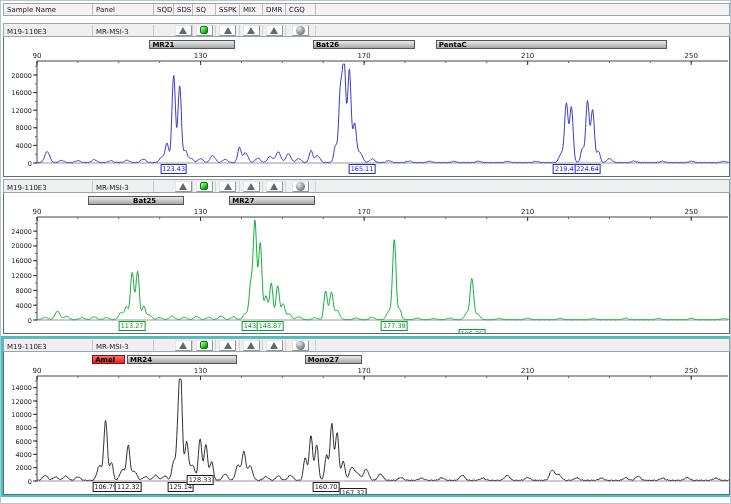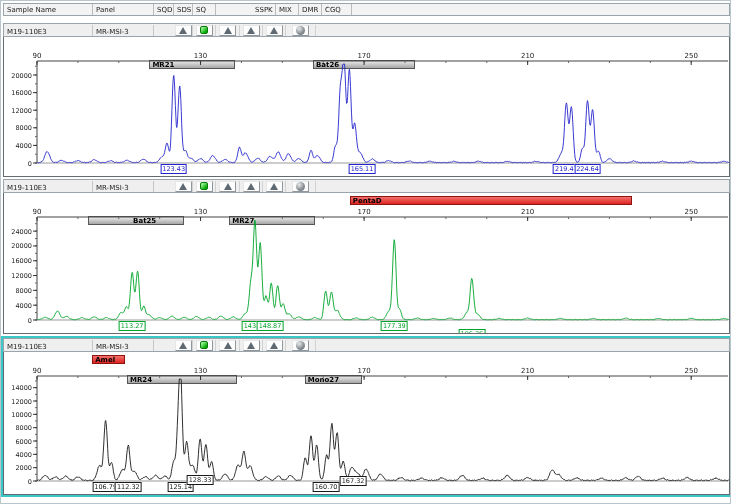--- a/index.html
+++ b/index.html
@@ -38,40 +38,40 @@
   .icon-green-square { width:8px; height:8px; border-radius:2px; border:1px solid #0a7a0a; background:linear-gradient(135deg,#93f093 20%,#00a800 80%); }
   .icon-circle { width:9px; height:9px; border-radius:50%; background:radial-gradient(circle at 35% 30%, #e9e9e9, #8b9298 55%, #575f66); }
   
   .chart { position:relative; background:#fff; border:1px solid #636a70; border-top:none; overflow:hidden; }
   .chart svg { position:absolute; top:0; left:0; }
   .marker {
     position:absolute; top:3px; height:9px; line-height:8px;
     font-size:7px; font-weight:bold; color:#000; padding-left:2px;
     white-space:nowrap; overflow:hidden;
   }
-  .marker.gray { background:linear-gradient(#ebebeb,#a6a6a6); border:1px solid #565656;margin-top:20px; }
+  .marker.gray { background:linear-gradient(#ebebeb,#a6a6a6); border:1px solid #565656; }
   .marker.red  { background:linear-gradient(#f4716d,#dd2420); border:1px solid #8c1310; }
   .allele {
     position:absolute; transform:translateX(-50%);
     font-size:6.5px; line-height:8px; padding:0 1px;
     background:#fff; border:1px solid #333; white-space:nowrap;
   }
 </style>
 </head>
 <body>
 
 <div id="screen">
 
   <div id="header-row">
       <div class="hcell" style="width: 89px;">Sample Name</div>
       <div class="hcell" style="width: 61px;">Panel</div>
       <div class="hcell" style="width: 20px;">SQD</div>
       <div class="hcell" style="width: 19px;">SDS</div>
       <div class="hcell" style="width: 23px;">SQ</div>
-      <div class="hcell" style="width: 24px; margin-left: 36px;">SSPK</div>
+      <div class="hcell" style="width: 24px;">SSPK</div>
       <div class="hcell" style="width: 23px;">MIX</div>
       <div class="hcell" style="width: 23px;">DMR</div>
       <div class="hcell" style="width: 30px;">CGQ</div>
       <div class="hcell" style="flex: 1 1 0%; border-right: none;"></div>
     </div>
 
   <div class="block" id="block-0" style="top:22px;height:154px;">
     <div class="sample-row">
       <div class="rcell" style="width:89px">M19-110E3</div>
       <div class="rcell" style="width:61px">MR-MSI-3</div>
@@ -104,20 +104,21 @@
         <div class="flagcell" style="width: 30px;">
           <div class="iconbox">
             <span class="icon-circle"></span>
           </div>
         </div>
         <div style="flex: 1 1 0%;"></div>
       </div>
     <div class="chart" style="height:140px">
         <div class="marker gray" style="left: 145.4px; width: 85.9px;">MR21</div>
         <div class="marker gray" style="left: 309px; width: 102.2px;">Bat26</div>
+        <div class="marker gray" style="left: 431.7px; width: 231px;">PentaC</div>
         <svg width="725" height="139">
           <line x1="33" y1="24" x2="724" y2="24" stroke="#444" stroke-width="1"></line>
           <line x1="33" y1="24" x2="33" y2="26" stroke="#666" stroke-width="1"></line>
           <line x1="73.88757396449705" y1="24" x2="73.88757396449705" y2="26" stroke="#666" stroke-width="1"></line>
           <line x1="114.77514792899409" y1="24" x2="114.77514792899409" y2="26" stroke="#666" stroke-width="1"></line>
           <line x1="155.66272189349112" y1="24" x2="155.66272189349112" y2="26" stroke="#666" stroke-width="1"></line>
           <line x1="196.55029585798817" y1="24" x2="196.55029585798817" y2="26" stroke="#666" stroke-width="1"></line>
           <line x1="237.43786982248523" y1="24" x2="237.43786982248523" y2="26" stroke="#666" stroke-width="1"></line>
           <line x1="278.32544378698225" y1="24" x2="278.32544378698225" y2="26" stroke="#666" stroke-width="1"></line>
           <line x1="319.2130177514793" y1="24" x2="319.2130177514793" y2="26" stroke="#666" stroke-width="1"></line>
@@ -208,21 +209,20 @@
         <div class="flagcell" style="width: 30px;">
           <div class="iconbox">
             <span class="icon-circle"></span>
           </div>
         </div>
         <div style="flex: 1 1 0%;"></div>
       </div>
     <div class="chart" style="height:141px">
         <div class="marker gray" style="left: 84.1px; width: 96.1px; padding-left: 44px;">Bat25</div>
         <div class="marker gray" style="left: 225.2px; width: 85.9px;">MR27</div>
-        <div class="marker red" style="left: 345.8px; width: 282.1px;">PentaD</div>
         <svg width="725" height="140">
           <line x1="33" y1="24" x2="724" y2="24" stroke="#444" stroke-width="1"></line>
           <line x1="33" y1="24" x2="33" y2="26" stroke="#666" stroke-width="1"></line>
           <line x1="73.88757396449705" y1="24" x2="73.88757396449705" y2="26" stroke="#666" stroke-width="1"></line>
           <line x1="114.77514792899409" y1="24" x2="114.77514792899409" y2="26" stroke="#666" stroke-width="1"></line>
           <line x1="155.66272189349112" y1="24" x2="155.66272189349112" y2="26" stroke="#666" stroke-width="1"></line>
           <line x1="196.55029585798817" y1="24" x2="196.55029585798817" y2="26" stroke="#666" stroke-width="1"></line>
           <line x1="237.43786982248523" y1="24" x2="237.43786982248523" y2="26" stroke="#666" stroke-width="1"></line>
           <line x1="278.32544378698225" y1="24" x2="278.32544378698225" y2="26" stroke="#666" stroke-width="1"></line>
           <line x1="319.2130177514793" y1="24" x2="319.2130177514793" y2="26" stroke="#666" stroke-width="1"></line>
@@ -389,17 +389,17 @@
           <line x1="29" y1="35.66666666666667" x2="33" y2="35.66666666666667" stroke="#333" stroke-width="1"></line>
           <text x="28" y="38.16666666666667" text-anchor="end" font-size="6.5" fill="#222">14000</text>
           <line x1="33" y1="129" x2="724" y2="129" stroke="#999" stroke-width="1"></line>
           <path d="M33.0 128.0L33.5 128.3L34.0 128.3L34.5 127.7L35.0 128.2L35.5 128.3L35.9 128.4L36.4 127.6L36.9 127.6L37.4 126.9L37.9 126.1L38.4 125.1L38.9 125.3L39.4 124.5L39.9 123.9L40.4 123.7L40.9 123.8L41.3 123.5L41.8 123.3L42.3 123.8L42.8 124.5L43.3 124.5L43.8 124.9L44.3 126.3L44.8 126.6L45.3 127.3L45.8 127.4L46.2 127.9L46.7 127.2L47.2 127.0L47.7 126.7L48.2 127.2L48.7 126.0L49.2 125.9L49.7 125.8L50.2 125.7L50.7 125.1L51.2 124.9L51.6 125.2L52.1 124.8L52.6 124.7L53.1 125.4L53.6 126.3L54.1 126.2L54.6 127.0L55.1 127.4L55.6 127.7L56.1 127.1L56.6 127.4L57.0 127.5L57.5 127.1L58.0 126.2L58.5 126.5L59.0 126.1L59.5 125.8L60.0 125.1L60.5 124.8L61.0 124.3L61.5 123.7L61.9 123.6L62.4 124.6L62.9 124.5L63.4 124.8L63.9 125.8L64.4 126.4L64.9 126.9L65.4 126.8L65.9 127.6L66.4 127.6L66.9 127.5L67.3 127.4L67.8 128.5L68.3 127.9L68.8 128.2L69.3 128.0L69.8 128.0L70.3 126.9L70.8 126.5L71.3 126.3L71.8 126.0L72.3 125.0L72.7 125.0L73.2 125.3L73.7 125.1L74.2 125.2L74.7 125.1L75.2 125.7L75.7 125.3L76.2 125.7L76.7 126.4L77.2 127.2L77.6 126.9L78.1 127.9L78.6 128.1L79.1 128.5L79.6 127.9L80.1 128.2L80.6 128.5L81.1 128.0L81.6 127.7L82.1 128.4L82.6 128.5L83.0 128.5L83.5 128.7L84.0 128.7L84.5 128.4L85.0 127.9L85.5 128.1L86.0 128.6L86.5 128.1L87.0 127.9L87.5 128.6L88.0 128.5L88.4 128.6L88.9 127.9L89.4 128.2L89.9 127.1L90.4 126.3L90.9 125.5L91.4 125.4L91.9 123.4L92.4 122.2L92.9 120.6L93.4 118.9L93.8 116.7L94.3 115.1L94.8 114.5L95.3 113.5L95.8 113.1L96.3 113.6L96.8 114.8L97.3 114.6L97.8 114.5L98.3 112.0L98.7 108.2L99.2 101.0L99.7 93.0L100.2 84.1L100.7 75.7L101.2 69.5L101.7 68.5L102.2 71.5L102.7 78.4L103.2 87.0L103.7 96.7L104.1 104.8L104.6 109.9L105.1 112.8L105.6 114.0L106.1 112.9L106.6 111.3L107.1 110.7L107.6 110.6L108.1 111.7L108.6 113.4L109.1 117.0L109.5 119.9L110.0 122.4L110.5 124.4L111.0 126.7L111.5 127.2L112.0 128.0L112.5 127.6L113.0 127.9L113.5 126.6L114.0 125.8L114.4 125.4L114.9 124.7L115.4 123.1L115.9 122.0L116.4 121.2L116.9 119.9L117.4 118.6L117.9 117.7L118.4 118.1L118.9 117.1L119.4 117.4L119.8 117.8L120.3 118.3L120.8 117.0L121.3 115.7L121.8 112.1L122.3 107.8L122.8 102.0L123.3 97.6L123.8 94.7L124.3 93.0L124.8 94.2L125.2 98.2L125.7 103.3L126.2 108.6L126.7 113.0L127.2 116.5L127.7 118.5L128.2 118.8L128.7 119.4L129.2 119.7L129.7 119.1L130.1 118.8L130.6 119.6L131.1 119.8L131.6 120.5L132.1 120.8L132.6 122.6L133.1 123.2L133.6 124.1L134.1 125.1L134.6 126.7L135.1 126.8L135.5 127.5L136.0 127.6L136.5 127.7L137.0 127.1L137.5 126.6L138.0 127.0L138.5 126.3L139.0 125.7L139.5 125.5L140.0 125.8L140.5 125.2L140.9 125.0L141.4 124.6L141.9 125.2L142.4 124.4L142.9 125.0L143.4 125.7L143.9 126.3L144.4 126.4L144.9 127.3L145.4 127.5L145.8 127.4L146.3 127.0L146.8 127.1L147.3 127.2L147.8 126.2L148.3 125.9L148.8 125.8L149.3 125.4L149.8 124.8L150.3 124.3L150.8 123.9L151.2 123.4L151.7 122.7L152.2 123.6L152.7 123.9L153.2 124.2L153.7 124.6L154.2 125.9L154.7 126.2L155.2 126.5L155.7 126.5L156.2 127.2L156.6 126.5L157.1 126.1L157.6 126.2L158.1 126.2L158.6 125.6L159.1 125.3L159.6 125.1L160.1 124.4L160.6 123.9L161.1 123.6L161.6 124.6L162.0 124.0L162.5 124.6L163.0 125.2L163.5 126.3L164.0 126.5L164.5 126.9L165.0 126.8L165.5 126.6L166.0 125.2L166.5 124.1L166.9 122.7L167.4 119.7L167.9 116.6L168.4 113.9L168.9 111.5L169.4 109.4L169.9 108.2L170.4 107.8L170.9 107.0L171.4 104.1L171.9 100.2L172.3 93.8L172.8 84.7L173.3 73.5L173.8 61.5L174.3 48.4L174.8 35.8L175.3 27.0L175.8 27.0L176.3 27.0L176.8 27.0L177.3 28.2L177.7 43.4L178.2 60.4L178.7 76.7L179.2 90.0L179.7 99.0L180.2 102.2L180.7 101.4L181.2 98.8L181.7 94.3L182.2 90.7L182.6 89.2L183.1 90.8L183.6 93.7L184.1 98.6L184.6 103.6L185.1 108.8L185.6 111.0L186.1 113.0L186.6 113.8L187.1 114.0L187.6 113.4L188.0 113.2L188.5 113.2L189.0 113.4L189.5 114.0L190.0 115.7L190.5 118.0L191.0 118.8L191.5 120.3L192.0 121.1L192.5 120.9L193.0 118.3L193.4 114.6L193.9 109.2L194.4 102.6L194.9 95.2L195.4 90.3L195.9 87.4L196.4 87.2L196.9 90.1L197.4 95.6L197.9 101.1L198.3 105.7L198.8 108.3L199.3 109.1L199.8 106.2L200.3 101.7L200.8 97.5L201.3 94.1L201.8 92.5L202.3 93.3L202.8 96.9L203.3 101.7L203.7 106.8L204.2 111.1L204.7 115.2L205.2 115.6L205.7 115.1L206.2 113.5L206.7 111.9L207.2 110.0L207.7 109.5L208.2 110.6L208.7 113.0L209.1 115.4L209.6 118.8L210.1 122.3L210.6 124.5L211.1 126.2L211.6 127.4L212.1 128.2L212.6 127.8L213.1 127.9L213.6 128.1L214.1 128.5L214.5 127.6L215.0 128.0L215.5 128.0L216.0 128.1L216.5 127.3L217.0 127.0L217.5 126.4L218.0 125.3L218.5 124.1L219.0 124.0L219.4 123.3L219.9 122.5L220.4 122.3L220.9 122.4L221.4 122.3L221.9 122.1L222.4 122.7L222.9 123.8L223.4 124.0L223.9 124.4L224.4 125.9L224.8 126.5L225.3 127.3L225.8 127.5L226.3 128.1L226.8 127.7L227.3 127.5L227.8 127.2L228.3 127.9L228.8 126.6L229.3 126.0L229.8 125.4L230.2 124.5L230.7 122.8L231.2 120.8L231.7 119.3L232.2 117.1L232.7 115.0L233.2 113.8L233.7 113.8L234.2 112.7L234.7 113.3L235.1 113.9L235.6 114.7L236.1 114.4L236.6 114.4L237.1 113.3L237.6 111.1L238.1 107.2L238.6 104.2L239.1 101.3L239.6 99.4L240.1 99.1L240.5 100.8L241.0 103.9L241.5 107.3L242.0 110.9L242.5 114.4L243.0 116.0L243.5 116.3L244.0 116.5L244.5 115.9L245.0 115.0L245.5 113.7L245.9 113.8L246.4 113.9L246.9 114.4L247.4 115.3L247.9 117.8L248.4 119.1L248.9 121.2L249.4 122.9L249.9 124.5L250.4 125.2L250.8 125.9L251.3 126.8L251.8 127.6L252.3 127.4L252.8 127.7L253.3 128.4L253.8 128.5L254.3 128.6L254.8 128.3L255.3 128.7L255.8 127.9L256.2 127.7L256.7 127.7L257.2 128.2L257.7 127.2L258.2 127.4L258.7 127.1L259.2 126.9L259.7 125.8L260.2 125.5L260.7 125.4L261.2 124.6L261.6 124.1L262.1 124.6L262.6 125.1L263.1 125.2L263.6 125.8L264.1 126.1L264.6 126.4L265.1 126.2L265.6 126.8L266.1 127.7L266.5 127.6L267.0 127.4L267.5 128.3L268.0 128.2L268.5 128.5L269.0 127.7L269.5 128.0L270.0 127.2L270.5 126.6L271.0 126.1L271.5 126.5L271.9 125.4L272.4 125.1L272.9 124.9L273.4 124.6L273.9 124.0L274.4 123.7L274.9 124.3L275.4 124.3L275.9 124.4L276.4 125.0L276.9 126.4L277.3 126.5L277.8 127.5L278.3 127.3L278.8 128.1L279.3 127.3L279.8 127.6L280.3 127.9L280.8 128.0L281.3 127.3L281.8 127.6L282.3 127.5L282.7 127.2L283.2 126.2L283.7 125.7L284.2 125.4L284.7 124.0L285.2 123.5L285.7 123.6L286.2 123.6L286.7 123.3L287.2 124.0L287.6 124.1L288.1 124.6L288.6 124.4L289.1 125.6L289.6 126.2L290.1 126.4L290.6 126.6L291.1 127.8L291.6 127.9L292.1 128.5L292.6 128.2L293.0 128.6L293.5 128.1L294.0 127.7L294.5 128.1L295.0 128.5L295.5 128.1L296.0 128.0L296.5 128.2L297.0 127.6L297.5 126.4L298.0 124.4L298.4 122.7L298.9 118.7L299.4 114.9L299.9 111.1L300.4 108.6L300.9 105.9L301.4 106.0L301.9 106.9L302.4 109.2L302.9 110.9L303.3 112.5L303.8 112.8L304.3 109.8L304.8 104.6L305.3 98.6L305.8 92.3L306.3 86.8L306.8 83.8L307.3 84.2L307.8 88.0L308.3 93.0L308.7 99.7L309.2 105.3L309.7 108.3L310.2 108.1L310.7 106.4L311.2 102.1L311.7 97.6L312.2 93.6L312.7 93.0L313.2 94.3L313.7 97.9L314.1 103.5L314.6 110.3L315.1 115.7L315.6 120.5L316.1 123.8L316.6 126.0L317.1 126.7L317.6 126.8L318.1 127.2L318.6 126.4L319.0 124.8L319.5 122.4L320.0 120.0L320.5 115.8L321.0 111.5L321.5 107.2L322.0 105.0L322.5 102.7L323.0 103.1L323.5 105.0L324.0 106.9L324.4 107.1L324.9 105.8L325.4 101.4L325.9 94.4L326.4 85.9L326.9 78.3L327.4 73.7L327.9 71.3L328.4 73.9L328.9 79.9L329.4 87.3L329.8 93.3L330.3 97.1L330.8 97.2L331.3 94.3L331.8 88.6L332.3 84.2L332.8 81.3L333.3 80.7L333.8 83.8L334.3 90.5L334.8 98.0L335.2 105.2L335.7 111.0L336.2 115.3L336.7 116.4L337.2 115.4L337.7 113.9L338.2 112.1L338.7 109.9L339.2 109.0L339.7 109.9L340.1 111.5L340.6 114.2L341.1 116.9L341.6 120.8L342.1 122.4L342.6 123.9L343.1 124.6L343.6 125.3L344.1 124.3L344.6 123.2L345.1 121.6L345.5 120.3L346.0 118.1L346.5 116.8L347.0 116.3L347.5 115.4L348.0 115.1L348.5 115.5L349.0 116.3L349.5 116.6L350.0 117.3L350.5 118.0L350.9 119.2L351.4 118.8L351.9 119.6L352.4 120.2L352.9 120.8L353.4 120.8L353.9 121.6L354.4 121.9L354.9 122.2L355.4 122.3L355.8 123.5L356.3 124.2L356.8 124.1L357.3 124.4L357.8 124.8L358.3 124.4L358.8 123.3L359.3 122.2L359.8 121.3L360.3 119.5L360.8 117.9L361.2 117.7L361.7 117.2L362.2 117.1L362.7 117.3L363.2 118.7L363.7 119.2L364.2 120.3L364.7 121.3L365.2 123.6L365.7 123.9L366.2 124.9L366.6 126.2L367.1 127.2L367.6 127.6L368.1 128.0L368.6 128.2L369.1 128.1L369.6 127.7L370.1 127.6L370.6 128.4L371.1 127.4L371.5 127.4L372.0 127.2L372.5 127.2L373.0 126.0L373.5 125.4L374.0 124.5L374.5 123.9L375.0 122.4L375.5 122.3L376.0 122.4L376.5 122.1L376.9 122.2L377.4 122.9L377.9 123.3L378.4 123.6L378.9 124.1L379.4 125.3L379.9 125.9L380.4 126.0L380.9 127.0L381.4 127.8L381.9 128.2L382.3 128.1L382.8 128.4L383.3 128.4L383.8 128.1L384.3 127.7L384.8 128.6L385.3 128.2L385.8 128.3L386.3 128.4L386.8 128.8L387.2 128.5L387.7 128.2L388.2 128.2L388.7 128.6L389.2 127.8L389.7 127.8L390.2 128.4L390.7 128.3L391.2 128.4L391.7 128.3L392.2 128.4L392.6 127.6L393.1 127.2L393.6 126.9L394.1 127.3L394.6 126.0L395.1 126.1L395.6 126.0L396.1 126.2L396.6 125.7L397.1 125.7L397.6 125.9L398.0 125.7L398.5 125.5L399.0 126.2L399.5 127.0L400.0 126.9L400.5 127.5L401.0 128.0L401.5 128.2L402.0 127.8L402.5 128.0L403.0 128.4L403.4 128.2L403.9 127.6L404.4 128.4L404.9 128.5L405.4 128.7L405.9 128.6L406.4 128.8L406.9 128.4L407.4 128.0L407.9 127.9L408.3 128.7L408.8 128.1L409.3 128.0L409.8 128.4L410.3 128.7L410.8 128.6L411.3 128.1L411.8 128.3L412.3 128.0L412.8 127.5L413.3 127.3L413.7 128.0L414.2 127.2L414.7 127.3L415.2 127.1L415.7 127.2L416.2 126.2L416.7 126.0L417.2 126.0L417.7 126.3L418.2 125.7L418.7 126.3L419.1 126.9L419.6 127.2L420.1 127.5L420.6 127.6L421.1 128.0L421.6 127.5L422.1 127.5L422.6 128.0L423.1 128.3L423.6 127.9L424.0 128.4L424.5 128.6L425.0 128.8L425.5 128.1L426.0 128.5L426.5 128.5L427.0 128.1L427.5 127.7L428.0 128.5L428.5 128.4L429.0 128.5L429.4 128.6L429.9 128.7L430.4 128.3L430.9 127.9L431.4 128.0L431.9 128.5L432.4 127.8L432.9 127.6L433.4 128.1L433.9 127.9L434.4 127.9L434.8 127.1L435.3 127.3L435.8 126.3L436.3 125.9L436.8 125.6L437.3 126.4L437.8 125.5L438.3 126.0L438.8 126.2L439.3 126.7L439.7 126.4L440.2 126.6L440.7 127.3L441.2 127.2L441.7 127.1L442.2 127.6L442.7 128.4L443.2 128.2L443.7 128.6L444.2 128.4L444.7 128.6L445.1 127.9L445.6 128.1L446.1 128.4L446.6 128.4L447.1 127.8L447.6 128.6L448.1 128.6L448.6 128.9L449.1 128.3L449.6 128.5L450.1 128.4L450.5 127.9L451.0 127.7L451.5 128.5L452.0 128.1L452.5 128.0L453.0 128.1L453.5 127.9L454.0 127.3L454.5 126.4L455.0 126.3L455.5 125.7L455.9 124.8L456.4 124.1L456.9 124.5L457.4 123.7L457.9 124.0L458.4 123.4L458.9 124.1L459.4 123.5L459.9 123.9L460.4 124.7L460.8 125.7L461.3 125.7L461.8 126.6L462.3 127.4L462.8 127.8L463.3 127.8L463.8 127.8L464.3 128.5L464.8 127.8L465.3 127.8L465.8 128.1L466.2 128.7L466.7 128.2L467.2 128.8L467.7 128.6L468.2 128.7L468.7 127.9L469.2 128.3L469.7 128.6L470.2 128.2L470.7 127.8L471.2 128.5L471.6 128.5L472.1 128.7L472.6 128.3L473.1 128.4L473.6 128.0L474.1 127.4L474.6 127.5L475.1 127.9L475.6 127.3L476.1 126.9L476.5 127.2L477.0 126.9L477.5 126.6L478.0 125.9L478.5 126.5L479.0 125.9L479.5 125.9L480.0 126.0L480.5 127.2L481.0 126.9L481.5 127.6L481.9 127.7L482.4 128.0L482.9 127.5L483.4 127.6L483.9 128.2L484.4 128.1L484.9 127.9L485.4 128.2L485.9 128.8L486.4 128.6L486.9 128.6L487.3 128.3L487.8 128.7L488.3 127.8L488.8 128.1L489.3 128.3L489.8 128.6L490.3 128.1L490.8 128.7L491.3 128.6L491.8 128.6L492.2 128.0L492.7 128.3L493.2 128.5L493.7 127.9L494.2 127.9L494.7 128.5L495.2 128.5L495.7 128.5L496.2 128.6L496.7 128.5L497.2 128.1L497.6 127.3L498.1 127.7L498.6 127.5L499.1 127.0L499.6 126.4L500.1 126.6L500.6 125.8L501.1 125.2L501.6 124.2L502.1 124.3L502.6 123.2L503.0 122.8L503.5 123.2L504.0 123.9L504.5 123.9L505.0 124.7L505.5 125.5L506.0 125.9L506.5 126.1L507.0 126.4L507.5 127.7L508.0 127.2L508.4 127.5L508.9 127.9L509.4 128.7L509.9 128.4L510.4 128.7L510.9 128.4L511.4 128.6L511.9 127.7L512.4 128.1L512.9 128.6L513.3 128.3L513.8 128.1L514.3 128.6L514.8 128.7L515.3 128.5L515.8 128.2L516.3 128.4L516.8 128.3L517.3 127.6L517.8 127.9L518.3 128.3L518.7 128.1L519.2 127.9L519.7 128.1L520.2 127.5L520.7 127.0L521.2 126.1L521.7 126.5L522.2 125.8L522.7 125.4L523.2 125.3L523.7 125.9L524.1 125.8L524.6 125.9L525.1 126.0L525.6 126.6L526.1 126.2L526.6 126.4L527.1 127.3L527.6 127.5L528.1 127.7L528.6 128.0L529.0 128.6L529.5 128.3L530.0 128.2L530.5 128.0L531.0 128.8L531.5 127.8L532.0 128.1L532.5 128.3L533.0 128.7L533.5 128.4L534.0 128.8L534.4 128.6L534.9 128.4L535.4 127.8L535.9 128.1L536.4 128.6L536.9 128.0L537.4 128.1L537.9 128.5L538.4 128.8L538.9 128.5L539.4 128.4L539.8 128.5L540.3 128.3L540.8 127.5L541.3 128.1L541.8 128.2L542.3 127.9L542.8 127.4L543.3 127.5L543.8 126.5L544.3 125.4L544.7 124.1L545.2 123.6L545.7 121.8L546.2 120.3L546.7 119.5L547.2 119.1L547.7 118.4L548.2 118.1L548.7 118.2L549.2 118.4L549.7 118.7L550.1 119.3L550.6 121.0L551.1 121.1L551.6 121.9L552.1 122.3L552.6 123.0L553.1 122.5L553.6 122.4L554.1 122.2L554.6 122.5L555.1 121.9L555.5 122.5L556.0 123.5L556.5 124.1L557.0 124.7L557.5 125.8L558.0 126.4L558.5 126.5L559.0 126.7L559.5 127.3L560.0 127.9L560.4 127.4L560.9 128.0L561.4 128.4L561.9 128.7L562.4 128.5L562.9 128.7L563.4 128.6L563.9 128.2L564.4 127.7L564.9 128.4L565.4 128.3L565.8 128.2L566.3 128.2L566.8 128.6L567.3 128.3L567.8 127.9L568.3 127.7L568.8 128.0L569.3 127.0L569.8 126.5L570.3 126.9L570.8 126.6L571.2 126.5L571.7 126.3L572.2 126.4L572.7 125.7L573.2 125.7L573.7 125.6L574.2 126.8L574.7 126.1L575.2 126.6L575.7 127.2L576.2 127.8L576.6 127.9L577.1 127.9L577.6 128.2L578.1 128.0L578.6 127.6L579.1 127.9L579.6 128.7L580.1 128.1L580.6 128.4L581.1 128.6L581.5 128.8L582.0 128.2L582.5 128.2L583.0 128.4L583.5 128.4L584.0 127.7L584.5 128.4L585.0 128.6L585.5 128.7L586.0 128.6L586.5 128.7L586.9 128.5L587.4 128.1L587.9 127.8L588.4 128.5L588.9 128.2L589.4 128.0L589.9 128.4L590.4 128.7L590.9 128.6L591.4 128.1L591.9 128.3L592.3 128.1L592.8 127.6L593.3 127.1L593.8 127.9L594.3 127.2L594.8 127.3L595.3 127.0L595.8 127.1L596.3 126.2L596.8 126.0L597.2 125.9L597.7 126.4L598.2 125.8L598.7 126.2L599.2 126.9L599.7 127.3L600.2 127.7L600.7 127.6L601.2 128.2L601.7 127.6L602.2 127.6L602.6 127.9L603.1 128.5L603.6 127.9L604.1 128.5L604.6 128.6L605.1 128.9L605.6 128.2L606.1 128.4L606.6 128.6L607.1 128.2L607.6 127.7L608.0 128.3L608.5 128.5L609.0 128.4L609.5 128.6L610.0 128.7L610.5 128.5L611.0 127.9L611.5 128.0L612.0 128.6L612.5 128.1L612.9 127.9L613.4 128.5L613.9 128.6L614.4 128.9L614.9 128.3L615.4 128.7L615.9 128.1L616.4 127.8L616.9 127.5L617.4 128.3L617.9 127.4L618.3 127.4L618.8 127.3L619.3 127.2L619.8 126.5L620.3 126.0L620.8 126.1L621.3 125.8L621.8 125.3L622.3 125.5L622.8 126.4L623.3 126.3L623.7 127.0L624.2 127.0L624.7 127.6L625.2 127.0L625.7 127.4L626.2 127.7L626.7 128.1L627.2 127.5L627.7 128.2L628.2 128.3L628.7 128.4L629.1 127.7L629.6 127.6L630.1 127.4L630.6 126.4L631.1 125.8L631.6 125.9L632.1 125.4L632.6 124.8L633.1 124.9L633.6 124.6L634.0 124.4L634.5 123.9L635.0 124.5L635.5 125.0L636.0 125.1L636.5 125.3L637.0 126.7L637.5 126.9L638.0 127.7L638.5 127.6L639.0 128.3L639.4 127.8L639.9 127.7L640.4 127.9L640.9 128.5L641.4 128.0L641.9 128.2L642.4 128.6L642.9 128.7L643.4 128.4L643.9 128.1L644.4 128.7L644.8 128.0L645.3 127.9L645.8 128.1L646.3 128.8L646.8 128.2L647.3 128.8L647.8 128.6L648.3 128.7L648.8 127.9L649.3 128.1L649.7 128.5L650.2 128.2L650.7 127.8L651.2 128.3L651.7 128.6L652.2 128.6L652.7 128.4L653.2 128.3L653.7 128.2L654.2 127.3L654.7 127.4L655.1 127.7L655.6 127.3L656.1 126.7L656.6 127.2L657.1 126.8L657.6 126.7L658.1 125.9L658.6 126.4L659.1 126.1L659.6 125.9L660.1 126.0L660.5 127.1L661.0 127.0L661.5 127.6L662.0 127.8L662.5 128.1L663.0 127.7L663.5 127.5L664.0 128.1L664.5 128.2L665.0 127.9L665.4 128.1L665.9 128.8L666.4 128.6L666.9 128.7L667.4 128.2L667.9 128.9L668.4 127.9L668.9 128.0L669.4 128.2L669.9 128.6L670.4 128.1L670.8 128.6L671.3 128.7L671.8 128.6L672.3 128.0L672.8 128.2L673.3 128.7L673.8 127.9L674.3 127.9L674.8 128.3L675.3 128.6L675.8 128.5L676.2 128.7L676.7 128.5L677.2 128.3L677.7 127.5L678.2 127.9L678.7 128.0L679.2 127.5L679.7 127.0L680.2 127.4L680.7 126.9L681.1 126.6L681.6 125.8L682.1 126.1L682.6 125.4L683.1 125.0L683.6 125.3L684.1 126.1L684.6 126.0L685.1 126.4L685.6 127.1L686.1 127.2L686.5 127.2L687.0 127.1L687.5 128.1L688.0 127.7L688.5 127.8L689.0 128.0L689.5 128.9L690.0 128.5L690.5 128.7L691.0 128.4L691.5 128.6L691.9 127.8L692.4 127.9L692.9 128.4L693.4 128.3L693.9 128.1L694.4 128.5L694.9 128.8L695.4 128.5L695.9 128.2L696.4 128.3L696.9 128.6L697.3 127.7L697.8 128.0L698.3 128.4L698.8 128.6L699.3 128.4L699.8 128.9L700.3 128.6L700.8 128.4L701.3 127.8L701.8 128.4L702.2 128.4L702.7 128.0L703.2 128.0L703.7 128.7L704.2 128.6L704.7 128.5L705.2 128.3L705.7 128.6L706.2 127.9L706.7 127.4L707.2 127.9L707.6 127.9L708.1 127.6L708.6 127.3L709.1 127.7L709.6 127.0L710.1 126.7L710.6 126.0L711.1 126.8L711.6 125.7L712.1 125.8L712.6 126.1L713.0 126.8L713.5 126.8L714.0 127.3L714.5 127.4L715.0 127.5L715.5 127.2L716.0 127.5L716.5 128.4L717.0 127.8L717.5 128.0L717.9 128.3L718.4 128.8L718.9 128.5L719.4 128.5L719.9 128.4L720.4 128.5L720.9 127.7L721.4 128.2L721.9 128.6L722.4 128.5L722.9 128.3L723.3 128.9L723.8 128.6L724.3 128.3L724.8 127.9L725.3 128.5L725.8 128.2L726.3 127.8L726.8 128.2L727.3 128.7L727.8 128.6L728.3 128.6L728.7 128.6L729.2 128.5L729.7 128.1L730.2 127.7L730.7 128.6L731.2 128.2L731.7 128.3L732.2 128.3L732.7 128.9L733.2 128.5L733.6 128.4L734.1 128.2L734.6 128.6L735.1 127.8L735.6 127.9L736.1 128.4L736.6 128.4L737.1 128.4L737.6 128.7L738.1 128.8L738.6 128.3L739.0 128.0L739.5 128.1L740.0 128.7L740.5 127.8L741.0 128.2L741.5 128.4L742.0 128.9L742.5 128.5L743.0 128.6L743.5 128.6L744.0 128.3L744.4 127.7L744.9 128.2L745.4 128.5L745.9 128.2L746.4 128.3L746.9 128.7L747.4 128.7L747.9 128.2L748.4 128.2" fill="none" stroke="#1a1a1a" stroke-width="0.9"></path>
         </svg>
         <div class="allele" style="left: 101.7px; top: 130px; border-color: rgb(26, 26, 26); color: rgb(26, 26, 26);">106.79</div>
         <div class="allele" style="left: 124.3px; top: 130px; border-color: rgb(26, 26, 26); color: rgb(26, 26, 26);">112.32</div>
         <div class="allele" style="left: 176.7px; top: 130px; border-color: rgb(26, 26, 26); color: rgb(26, 26, 26);">125.14</div>
         <div class="allele" style="left: 196.1px; top: 123px; border-color: rgb(26, 26, 26); color: rgb(26, 26, 26);">128.33</div>
         <div class="allele" style="left: 322.1px; top: 130px; border-color: rgb(26, 26, 26); color: rgb(26, 26, 26);">160.70</div>
-        <div class="allele" style="left: 349.1px; top: 124px; border-color: rgb(26, 26, 26); color: rgb(26, 26, 26);">167.32</div>
+        <div class="allele" style="left: 349.1px; top: 136px; border-color: rgb(26, 26, 26); color: rgb(26, 26, 26);">167.32</div>
       </div>
   </div>
 
 </div>
 
 </body></html>

